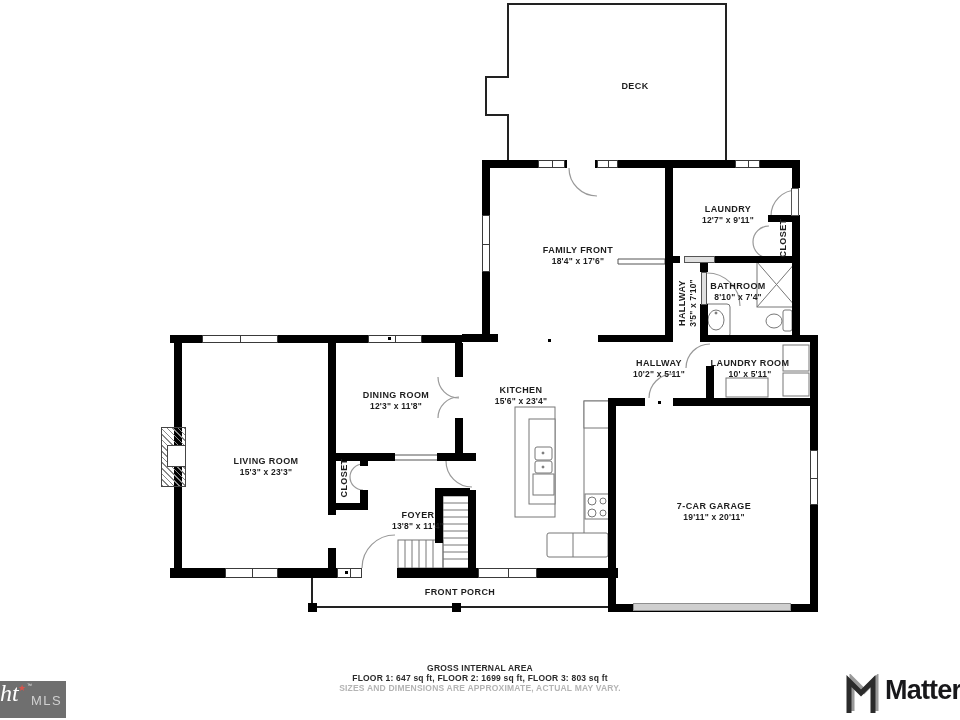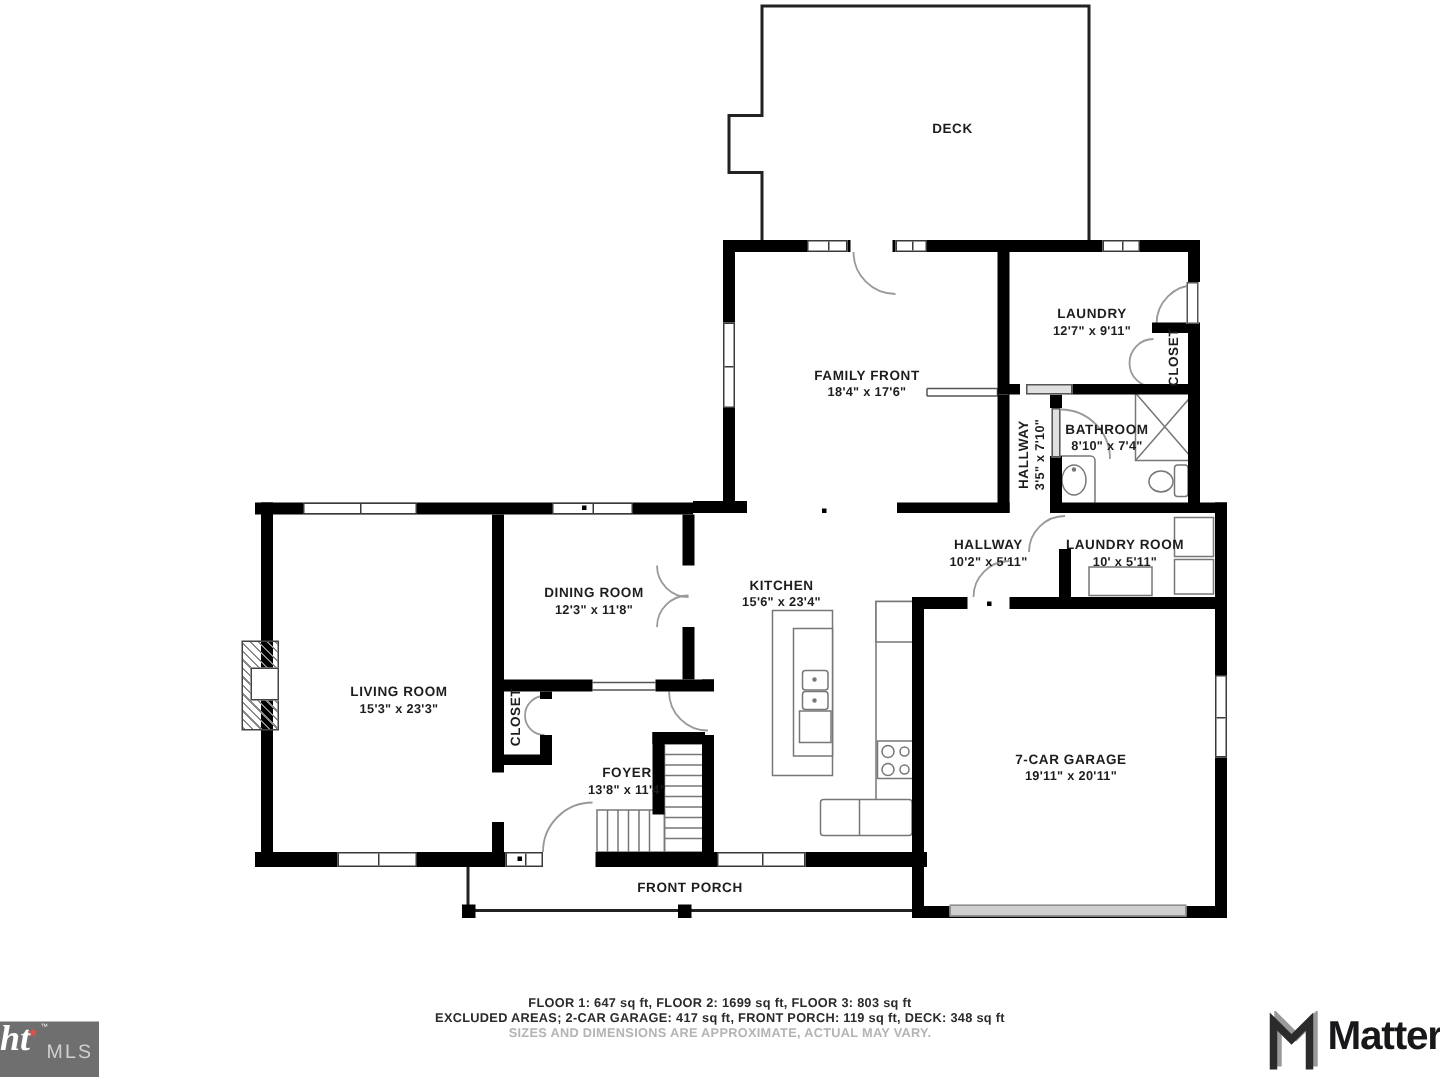--- a/index.html
+++ b/index.html
@@ -29,21 +29,21 @@
   svg.ov{position:absolute;left:0;top:0;}
   
   .gdoor{position:absolute;background:#cfcfcf;border:1px solid #8f8f8f;box-sizing:border-box;}
   
   .footer{position:absolute;left:0;right:0;top:664px;text-align:center;color:#2b2b2b;}
   .footer div{font-size:8.5px;line-height:9.8px;font-weight:700;letter-spacing:.2px;}
   .footer .dis{color:#b4b4b4;font-weight:700;}
   
   .mls{position:absolute;left:0;top:681px;width:66px;height:37px;background:#6f6f6f;overflow:hidden;}
   .mls .ht{position:absolute;left:0px;top:-1px;color:#fff;font-family:"Liberation Serif",serif;
-           font-style:italic;font-weight:700;font-size:24px;}
+           font-style:italic;font-weight:400;font-size:24px;}
   .mls .star{position:absolute;left:18px;top:2px;color:#d9534a;font-size:9px;}
   .mls .tm{position:absolute;left:27px;top:1px;color:#eee;font-size:5px;}
   .mls .mlstxt{position:absolute;left:31px;top:12px;color:#d0d0d0;font-size:13px;letter-spacing:1.5px;font-weight:500;}
   
   .mp{position:absolute;left:843px;top:674px;height:40px;white-space:nowrap;}
   .mp .txt{position:absolute;left:42px;top:1px;font-size:27px;font-weight:800;color:#18181b;letter-spacing:-0.8px;}
 </style>
 </head>
 <body>
 
@@ -248,22 +248,22 @@
   </div>
   <div class="lbl" style="left:714px;top:512px">
     <div class="n">7-CAR GARAGE</div>
     <div class="d">19'11" x 20'11"</div>
   </div>
   <div class="lbl" style="left:460px;top:592px">
     <div class="n">FRONT PORCH</div>
   </div>
 
   <div class="footer">
+    <div>GROSS INTERNAL AREA</div>
     <div>FLOOR 1: 647 sq ft, FLOOR 2: 1699 sq ft, FLOOR 3: 803 sq ft</div>
-    <div>EXCLUDED AREAS; 2-CAR GARAGE: 417 sq ft, FRONT PORCH: 119 sq ft, DECK: 348 sq ft</div>
     <div class="dis">SIZES AND DIMENSIONS ARE APPROXIMATE, ACTUAL MAY VARY.</div>
   </div>
 
   <div class="mls">
     <span class="ht">ht</span>
     <span class="star">★</span>
     <span class="tm">™</span>
     <span class="mlstxt">MLS</span>
   </div>
 

